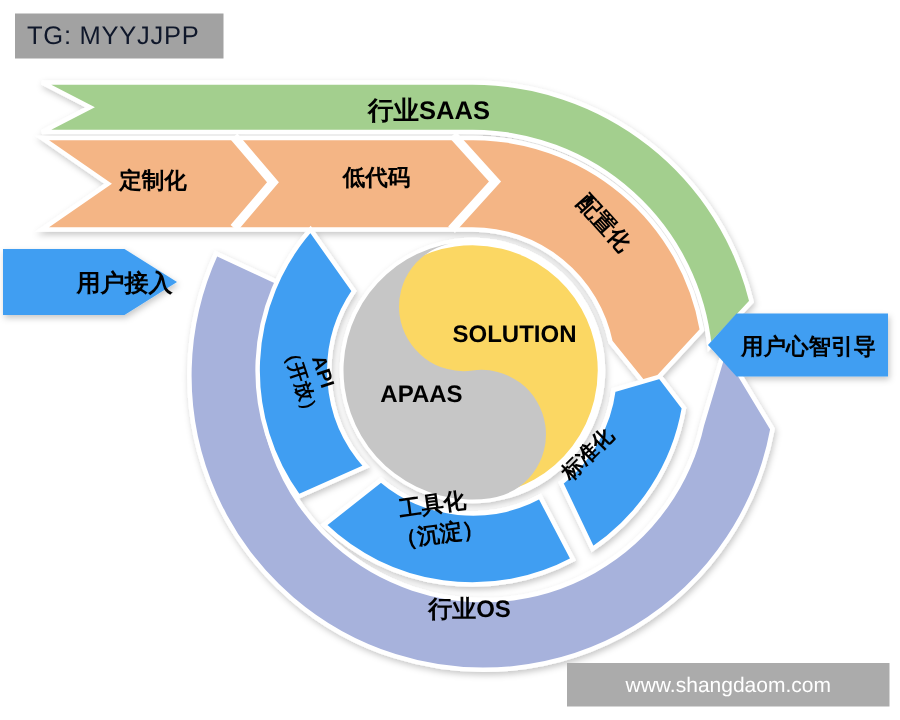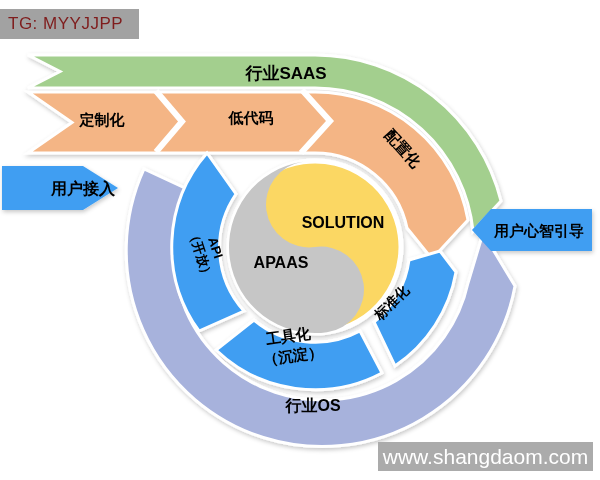--- a/index.html
+++ b/index.html
@@ -1,27 +1,27 @@
 <!DOCTYPE html>
 <html><head>
 <meta charset="utf-8">
 <style>
   html,body{margin:0;padding:0;background:#ffffff;}
   .stage{
     position:relative;width:600px;height:480px;background:#ffffff;overflow:hidden;
     font-family:"Liberation Sans","DejaVu Sans",sans-serif;
   }
   .tag-box{
-    position:absolute;left:0;top:9px;width:139px;height:30px;
-    color:#7f1d1d;font-size:17px;line-height:30px;padding-left:8px;box-sizing:border-box;
+    position:absolute;left:10px;top:9px;width:139px;height:30px;
+    color:#0f172a;font-size:17px;line-height:30px;padding-left:8px;box-sizing:border-box;
     letter-spacing:0.5px;
   }
   .site-box{
     position:absolute;left:378px;top:442px;width:215px;height:29px;
-    color:#fff;font-size:21px;line-height:29px;text-align:center;
+    color:#fff;font-size:14px;line-height:29px;text-align:center;
   }
   svg text{font-family:"Liberation Sans","DejaVu Sans",sans-serif;font-weight:bold;fill:#000;}
   svg .fs17{font-size:17px;} svg .fs16{font-size:16px;} svg .fs15{font-size:15px;}
   svg .fs14{font-size:14px;} svg .fs13{font-size:13px;}
 </style>
 </head>
 <body>
 
 <div class="stage">
 

